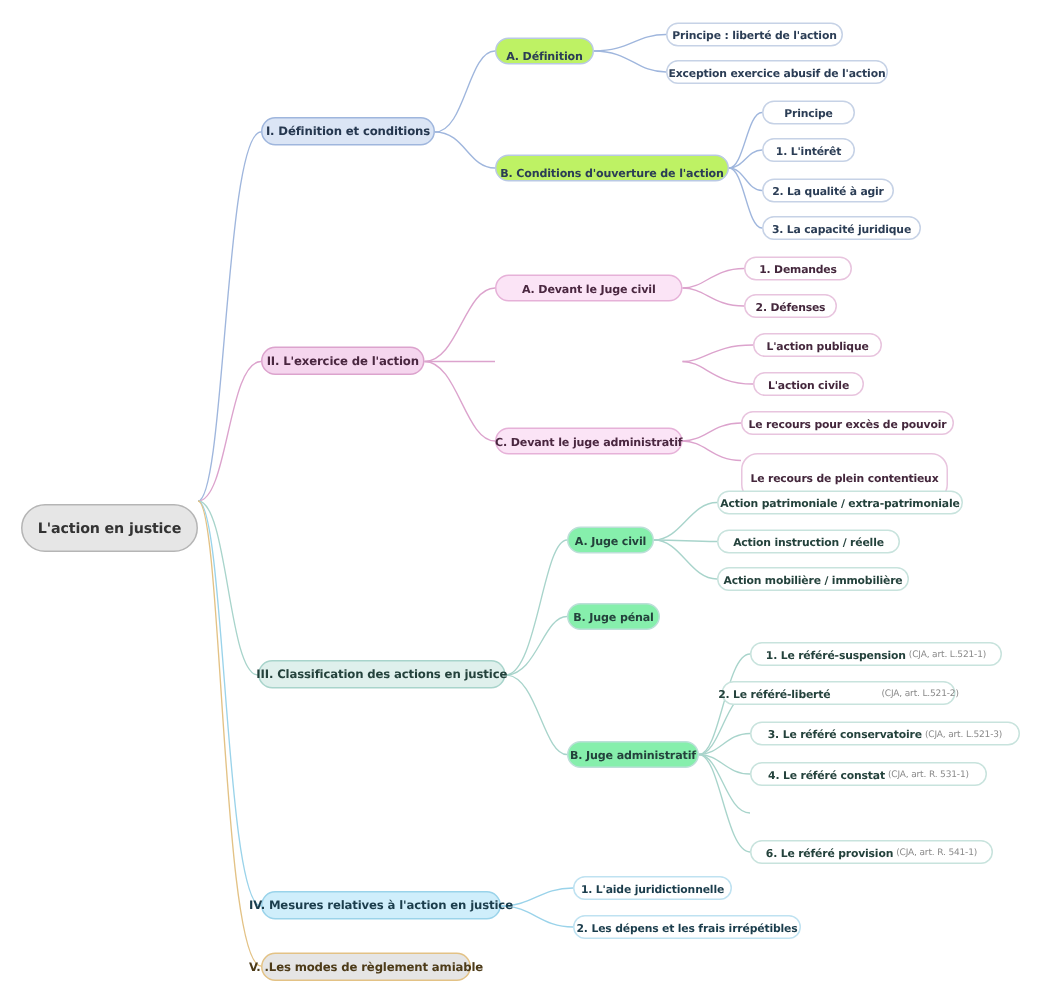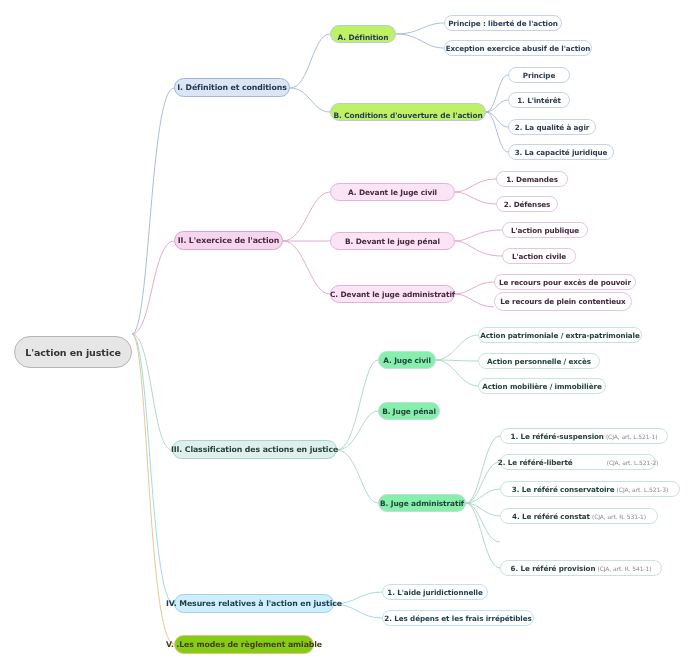--- a/index.html
+++ b/index.html
@@ -15,21 +15,21 @@
 
   
   .n-root{background:#e6e6e6;border-color:#b5b5b5;color:#333;font-size:9.5px;
           font-weight:600;border-radius:16px;}
 
   
   .c-blue  {background:#dbe5f5;border-color:#9fb6dd;color:#25374f;}
   .c-pink  {background:#f5d6ee;border-color:#dca3cd;color:#4a2740;}
   .c-green {background:#dff0ec;border-color:#a8d4cb;color:#24423c;}
   .c-cyan  {background:#cfeefb;border-color:#9ad3ea;color:#1b3d4c;}
-  .c-amber {background:#84cc16;border-color:#e3c285;color:#4d3b18;}
+  .c-amber {background:#e5e5e5;border-color:#e3c285;color:#4d3b18;}
 
   
   .s-blue  {background:#bef264;border-color:#b9c9e4;color:#2b3d55;align-items:flex-end;}
   .s-pink  {background:#fbe4f6;border-color:#e6b1d8;color:#4a2740;}
   .s-green {background:#86efac;border-color:#bcdfd8;color:#24423c;}
 
   
   .l-blue  {background:#ffffff;border-color:#c6d2e6;color:#2b3d55;}
   .l-pink  {background:#ffffff;border-color:#e8c4de;color:#44273c;}
   .l-green {background:#ffffff;border-color:#c8e3dd;color:#24423c;}
@@ -129,66 +129,63 @@
   </div>
   <div class="node s-pink sz-2" style="left:330px;top:183px;width:125px;height:18px;">
     <span class="lbl">A. Devant le Juge civil</span>
   </div>
   <div class="node l-pink sz-3" style="left:496px;top:171px;width:72px;height:16px;text-align:center;">
     <span class="lbl">1. Demandes</span>
   </div>
   <div class="node l-pink sz-3" style="left:496px;top:196px;width:62px;height:16px;">
     <span class="lbl">2. Défenses</span>
   </div>
-  <div class="node s-pink sz-2" style="left:330px;top:232px;width:125px;height:18px;">
-    <span class="lbl">B. Devant le juge pénal</span>
-  </div>
   <div class="node l-pink sz-3" style="left:502px;top:222px;width:86px;height:16px;">
     <span class="lbl">L'action publique</span>
   </div>
   <div class="node l-pink sz-3" style="left:502px;top:248px;width:74px;height:16px;">
     <span class="lbl">L'action civile</span>
   </div>
   <div class="node s-pink sz-2" style="left:330px;top:285px;width:125px;height:18px;">
     <span class="lbl">C. Devant le juge administratif</span>
   </div>
   <div class="node l-pink sz-3" style="left:494px;top:274px;width:142px;height:16px;">
     <span class="lbl">Le recours pour excès de pouvoir</span>
   </div>
-  <div class="node l-pink sz-3" style="left:494px;top:292px;width:138px;height:19px;">
+  <div class="node l-pink sz-3" style="left:494px;top:302px;width:138px;height:32px;">
     <span class="lbl">Le recours de plein contentieux</span>
   </div>
 
   <div class="node c-green sz-1" style="left:172px;top:440px;width:165px;height:19px;">
     <span class="lbl">III. Classification des actions en justice</span>
   </div>
   <div class="node s-green sz-2" style="left:378px;top:351px;width:58px;height:18px;">
     <span class="lbl">A. Juge civil</span>
   </div>
   <div class="node l-green sz-3" style="left:478px;top:327px;width:164px;height:16px;">
     <span class="lbl">Action patrimoniale / extra-patrimoniale</span>
   </div>
   <div class="node l-green sz-3" style="left:478px;top:353px;width:122px;height:16px;">
-    <span class="lbl">Action personnelle / excès</span>
+    <span class="lbl">Action instruction / réelle</span>
   </div>
   <div class="node l-green sz-3" style="left:478px;top:378px;width:128px;height:16px;">
     <span class="lbl">Action mobilière / immobilière</span>
   </div>
   <div class="node s-green sz-2" style="left:378px;top:402px;width:62px;height:18px;">
     <span class="lbl">B. Juge pénal</span>
   </div>
   <div class="node s-green sz-2" style="left:378px;top:494px;width:88px;height:18px;">
     <span class="lbl">B. Juge administratif</span>
   </div>
 
   <div class="node l-green sz-3" style="left:500px;top:428px;width:168px;height:16px;">
     <span class="lbl">1. Le référé-suspension</span>
     <span class="cite">(CJA, art. L.521-1)</span>
   </div>
-  <div class="node l-green sz-3" style="left:500px;top:454px;width:156px;height:16px;gap:32px;">
+  <div class="node l-green sz-3" style="left:481px;top:454px;width:156px;height:16px;gap:32px;">
     <span class="lbl">2. Le référé-liberté</span>
     <span class="cite">(CJA, art. L.521-2)</span>
   </div>
   <div class="node l-green sz-3" style="left:500px;top:481px;width:180px;height:16px;">
     <span class="lbl">3. Le référé conservatoire</span>
     <span class="cite">(CJA, art. L.521-3)</span>
   </div>
   <div class="node l-green sz-3" style="left:500px;top:508px;width:158px;height:16px;">
     <span class="lbl">4. Le référé constat</span>
     <span class="cite">(CJA, art. R. 531-1)</span>

